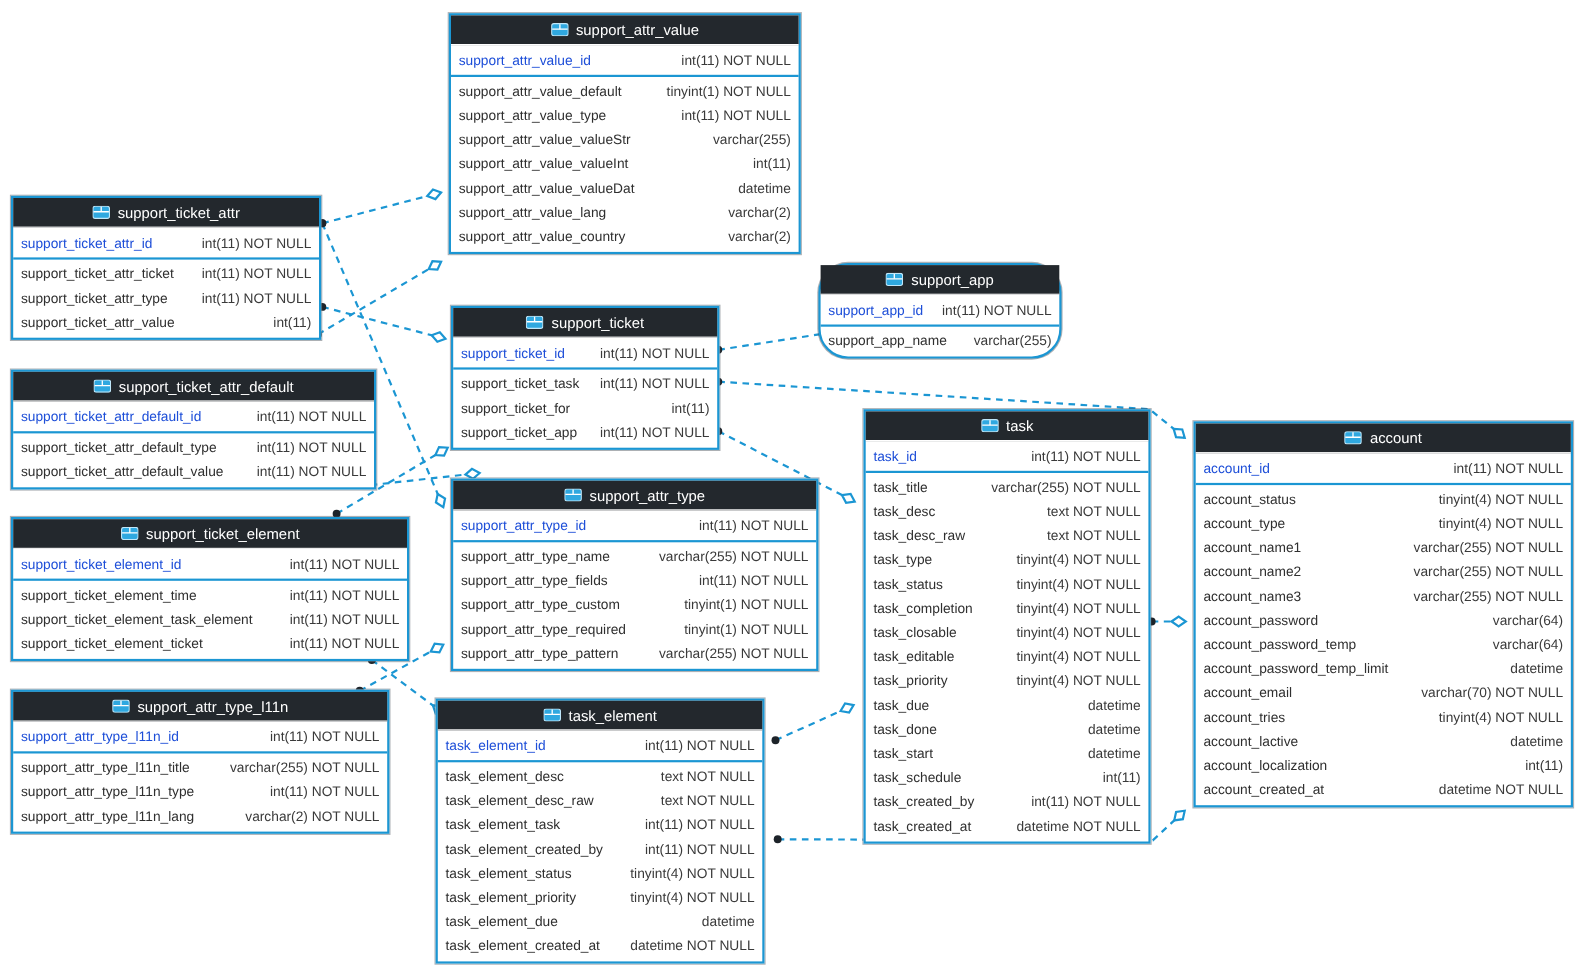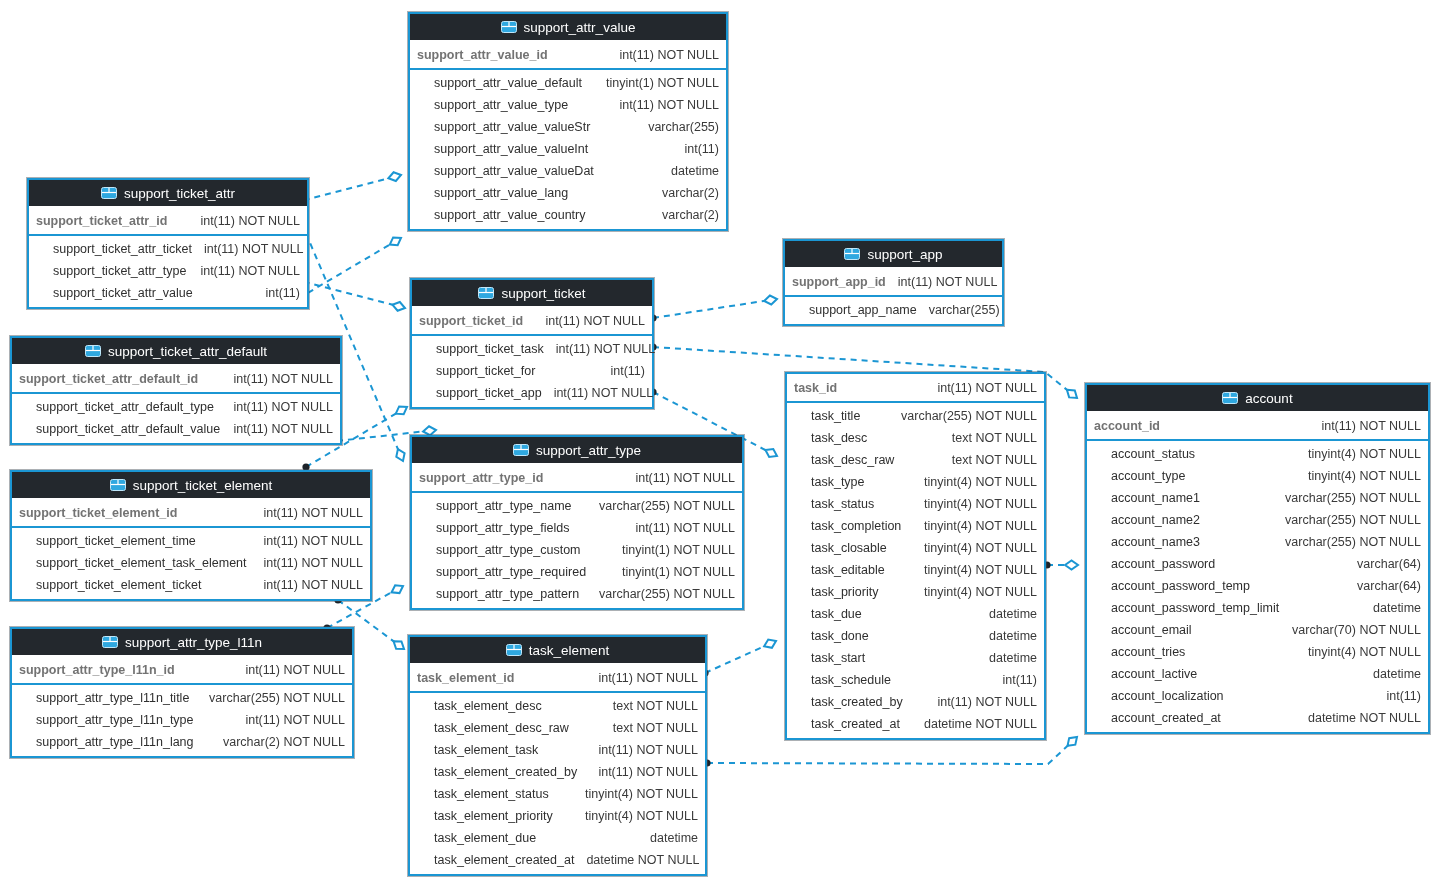--- a/index.html
+++ b/index.html
@@ -7,22 +7,22 @@
           font-family:"Liberation Sans",sans-serif;}
   #wires{position:absolute;left:0;top:0;z-index:1;}
   .tbl{position:absolute;z-index:2;background:#ffffff;border:2px solid #1b96d3;
        box-shadow:0 0 0 1px rgba(70,80,88,.45);}
   .thead{background:#23282d;color:#ffffff;height:26px;display:flex;align-items:center;
          justify-content:center;gap:7px;font-size:13.5px;border-bottom:1px solid #ffffff;
          white-space:nowrap;}
   .ticon{display:inline-flex;align-items:center;}
   .pkrow{display:flex;justify-content:space-between;align-items:center;height:27px;
          padding:0 7px;border-bottom:2px solid #1b96d3;font-size:12.5px;white-space:nowrap;}
-  .pkrow .fname{font-weight:bold;color:#737373;}
-  .tbody{padding:2px 0 3px 17px;}
+  .pkrow .fname{font-weight:normal;color:#1d4ed8;}
+  .tbody{padding:2px 0 3px 0;}
   .crow{display:flex;justify-content:space-between;align-items:center;height:22px;
         padding:0 7px;font-size:12.5px;color:#3a3a3a;white-space:nowrap;}
   .fname{color:#2f2f2f;}
   .ftype{color:#3a3a3a;margin-left:12px;}
 </style>
 </head>
 <body>
 
 <div id="canvas">
   <svg id="wires" width="1438" height="882">
@@ -136,21 +136,21 @@
         <div class="crow">
           <span class="fname">support_attr_value_lang</span>
           <span class="ftype">varchar(2)</span>
         </div>
         <div class="crow">
           <span class="fname">support_attr_value_country</span>
           <span class="ftype">varchar(2)</span>
         </div>
       </div>
     </div>
-    <div class="tbl" style="left: 27px; top: 178px; width: 278px;">
+    <div class="tbl" style="left: 10px; top: 178px; width: 278px;">
       <div class="thead">
         <span class="ticon">
           <svg width="16" height="12" viewBox="0 0 16 12">
             <rect x="0.5" y="0.5" width="15" height="11" rx="2" fill="#2fa8e0" stroke="#bfe7fa"></rect>
             <line x1="1" y1="5.5" x2="15" y2="5.5" stroke="#ffffff" stroke-width="1.2"></line>
             <line x1="8" y1="1" x2="8" y2="5.5" stroke="#ffffff" stroke-width="1.2"></line>
           </svg>
         </span>
         <span>support_ticket_attr</span>
       </div>
@@ -320,21 +320,21 @@
         <div class="crow">
           <span class="fname">support_attr_type_required</span>
           <span class="ftype">tinyint(1) NOT NULL</span>
         </div>
         <div class="crow">
           <span class="fname">support_attr_type_pattern</span>
           <span class="ftype">varchar(255) NOT NULL</span>
         </div>
       </div>
     </div>
-    <div class="tbl" style="left: 408px; top: 635px; width: 295px;">
+    <div class="tbl" style="left: 396px; top: 635px; width: 295px;">
       <div class="thead">
         <span class="ticon">
           <svg width="16" height="12" viewBox="0 0 16 12">
             <rect x="0.5" y="0.5" width="15" height="11" rx="2" fill="#2fa8e0" stroke="#bfe7fa"></rect>
             <line x1="1" y1="5.5" x2="15" y2="5.5" stroke="#ffffff" stroke-width="1.2"></line>
             <line x1="8" y1="1" x2="8" y2="5.5" stroke="#ffffff" stroke-width="1.2"></line>
           </svg>
         </span>
         <span>task_element</span>
       </div>
@@ -370,21 +370,21 @@
         <div class="crow">
           <span class="fname">task_element_due</span>
           <span class="ftype">datetime</span>
         </div>
         <div class="crow">
           <span class="fname">task_element_created_at</span>
           <span class="ftype">datetime NOT NULL</span>
         </div>
       </div>
     </div>
-    <div class="tbl" style="left: 783px; top: 239px; width: 217px;">
+    <div class="tbl" style="left: 744px; top: 239px; width: 217px; border-radius: 27px;">
       <div class="thead">
         <span class="ticon">
           <svg width="16" height="12" viewBox="0 0 16 12">
             <rect x="0.5" y="0.5" width="15" height="11" rx="2" fill="#2fa8e0" stroke="#bfe7fa"></rect>
             <line x1="1" y1="5.5" x2="15" y2="5.5" stroke="#ffffff" stroke-width="1.2"></line>
             <line x1="8" y1="1" x2="8" y2="5.5" stroke="#ffffff" stroke-width="1.2"></line>
           </svg>
         </span>
         <span>support_app</span>
       </div>
@@ -393,20 +393,30 @@
         <span class="ftype">int(11) NOT NULL</span>
       </div>
       <div class="tbody">
         <div class="crow">
           <span class="fname">support_app_name</span>
           <span class="ftype">varchar(255)</span>
         </div>
       </div>
     </div>
     <div class="tbl" style="left: 785px; top: 372px; width: 257px;">
+      <div class="thead">
+        <span class="ticon">
+          <svg width="16" height="12" viewBox="0 0 16 12">
+            <rect x="0.5" y="0.5" width="15" height="11" rx="2" fill="#2fa8e0" stroke="#bfe7fa"></rect>
+            <line x1="1" y1="5.5" x2="15" y2="5.5" stroke="#ffffff" stroke-width="1.2"></line>
+            <line x1="8" y1="1" x2="8" y2="5.5" stroke="#ffffff" stroke-width="1.2"></line>
+          </svg>
+        </span>
+        <span>task</span>
+      </div>
       <div class="pkrow">
         <span class="fname">task_id</span>
         <span class="ftype">int(11) NOT NULL</span>
       </div>
       <div class="tbody">
         <div class="crow">
           <span class="fname">task_title</span>
           <span class="ftype">varchar(255) NOT NULL</span>
         </div>
         <div class="crow">

